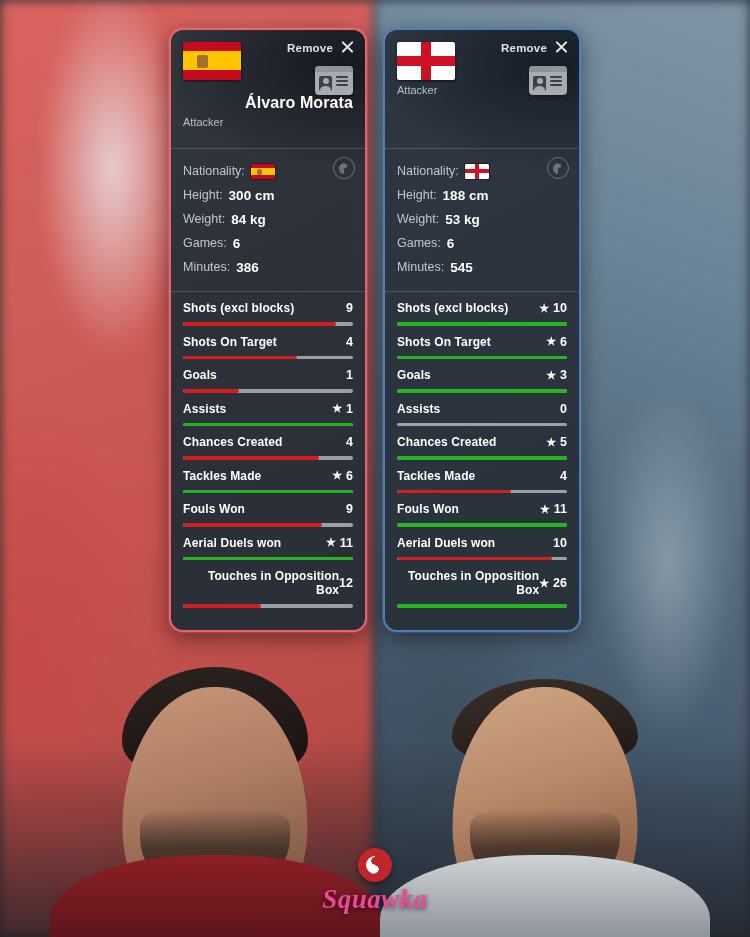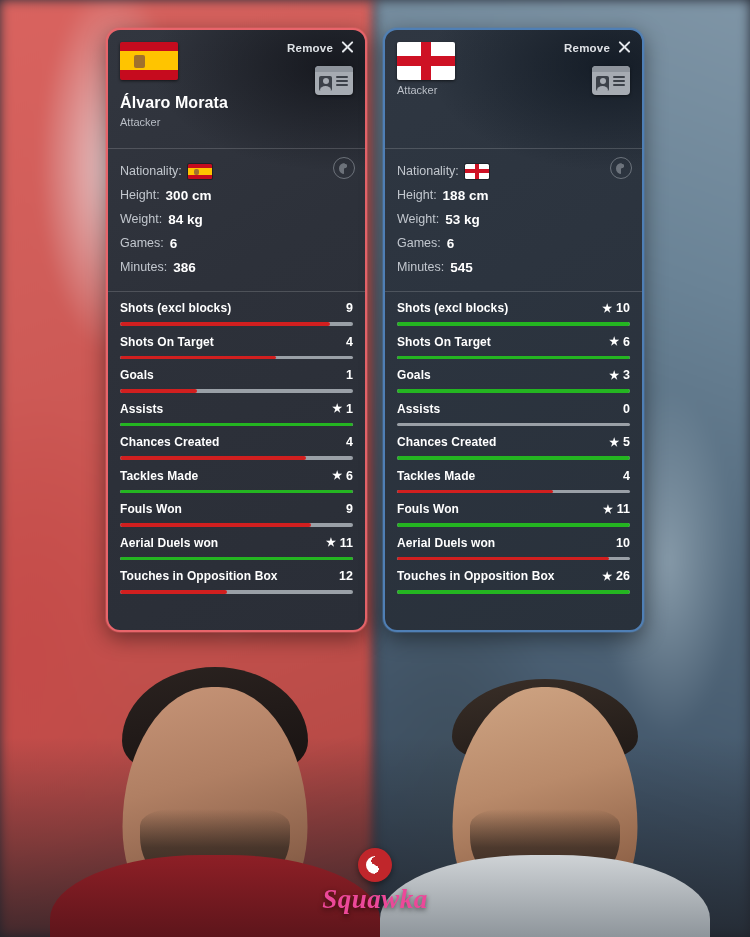--- a/index.html
+++ b/index.html
@@ -73,21 +73,21 @@
   }
   .portrait-left .shoulders { background:linear-gradient(180deg,#8e1f26,#5d151b); }
   .portrait-right .shoulders { background:linear-gradient(180deg,#cfd3d6,#8e959b); }
 
   
   .cards {
     position:absolute; left:0; top:0; width:100%; height:100%;
     display:flex; justify-content:center; gap:16px; padding-top:28px;
   }
   .card {
-    width:261px; height:604px;
+    width:198px; height:604px;
     border-radius:14px;
     display:flex; flex-direction:column;
     position:relative;
     overflow:hidden;
   }
   .card-morata {
     background:
       radial-gradient(ellipse 260px 150px at 88% 6%, rgba(18,20,26,.85), rgba(18,20,26,0) 70%),
       linear-gradient(150deg,#32363f 0%, #2d313a 42%, #2a2e37 100%);
     border:2px solid #e8656b;
@@ -138,21 +138,21 @@
   }
   .id-photo {
     width:13px; height:15px; margin-top:6px; background:#3c4149; border-radius:2px;
     position:relative; overflow:hidden;
   }
   .id-photo:before { content:""; position:absolute; left:3.5px; top:2px; width:6px; height:6px; border-radius:50%; background:#a6abb2; }
   .id-photo:after  { content:""; position:absolute; left:1px; bottom:-3px; width:11px; height:8px; border-radius:50% 50% 0 0; background:#a6abb2; }
   .id-lines { margin-top:6px; display:flex; flex-direction:column; gap:2px; }
   .id-lines span { display:block; width:12px; height:2px; background:#3c4149; border-radius:1px; }
 
-  .pname { margin-top:14px; color:#fff; font-size:16px; font-weight:bold; letter-spacing:.1px; }
+  .pname { margin-top:14px; color:#fff; font-size:16px; font-weight:bold; letter-spacing:.1px;text-align:right; }
   .ppos  { margin-top:4px; color:#b9bec6; font-size:11px; }
 
   
   .bio {
     position:relative;
     padding:10px 14px 12px 12px;
     border-top:1px solid rgba(255,255,255,.16);
     border-bottom:1px solid rgba(255,255,255,.16);
   }
   .bio-row { display:flex; align-items:center; gap:6px; height:24px; }
@@ -171,21 +171,21 @@
   .emblem:after {
     content:""; width:11px; height:11px; border-radius:50%;
     background:
       radial-gradient(circle at 50% 27%, #8f959d 0 2.4px, transparent 2.6px),
       linear-gradient(90deg, #8f959d 50%, transparent 50%);
   }
 
   
   .stats { padding:0 12px; flex:1; }
   .stat { padding-top:9px; }
-  .stat-top { display:flex; justify-content:space-between; align-items:center; }
+  .stat-top { display:flex; justify-content:space-between; align-items:center;text-align:right; }
   .stat-label { color:#fff; font-size:12px; font-weight:bold; letter-spacing:.1px; }
   .stat-val { color:#fff; font-size:12.5px; font-weight:bold; display:flex; align-items:center; gap:4px; }
   .star { color:#fff; font-size:11px; line-height:1; }
   .bar { margin-top:7px; height:3.5px; border-radius:2px; background:#9aa0a7; overflow:hidden; }
   .bar-fill { height:100%; border-radius:2px; }
 
   
   .brand {
     position:absolute; left:0; right:0; bottom:22px;
     display:flex; flex-direction:column; align-items:center; gap:2px;

